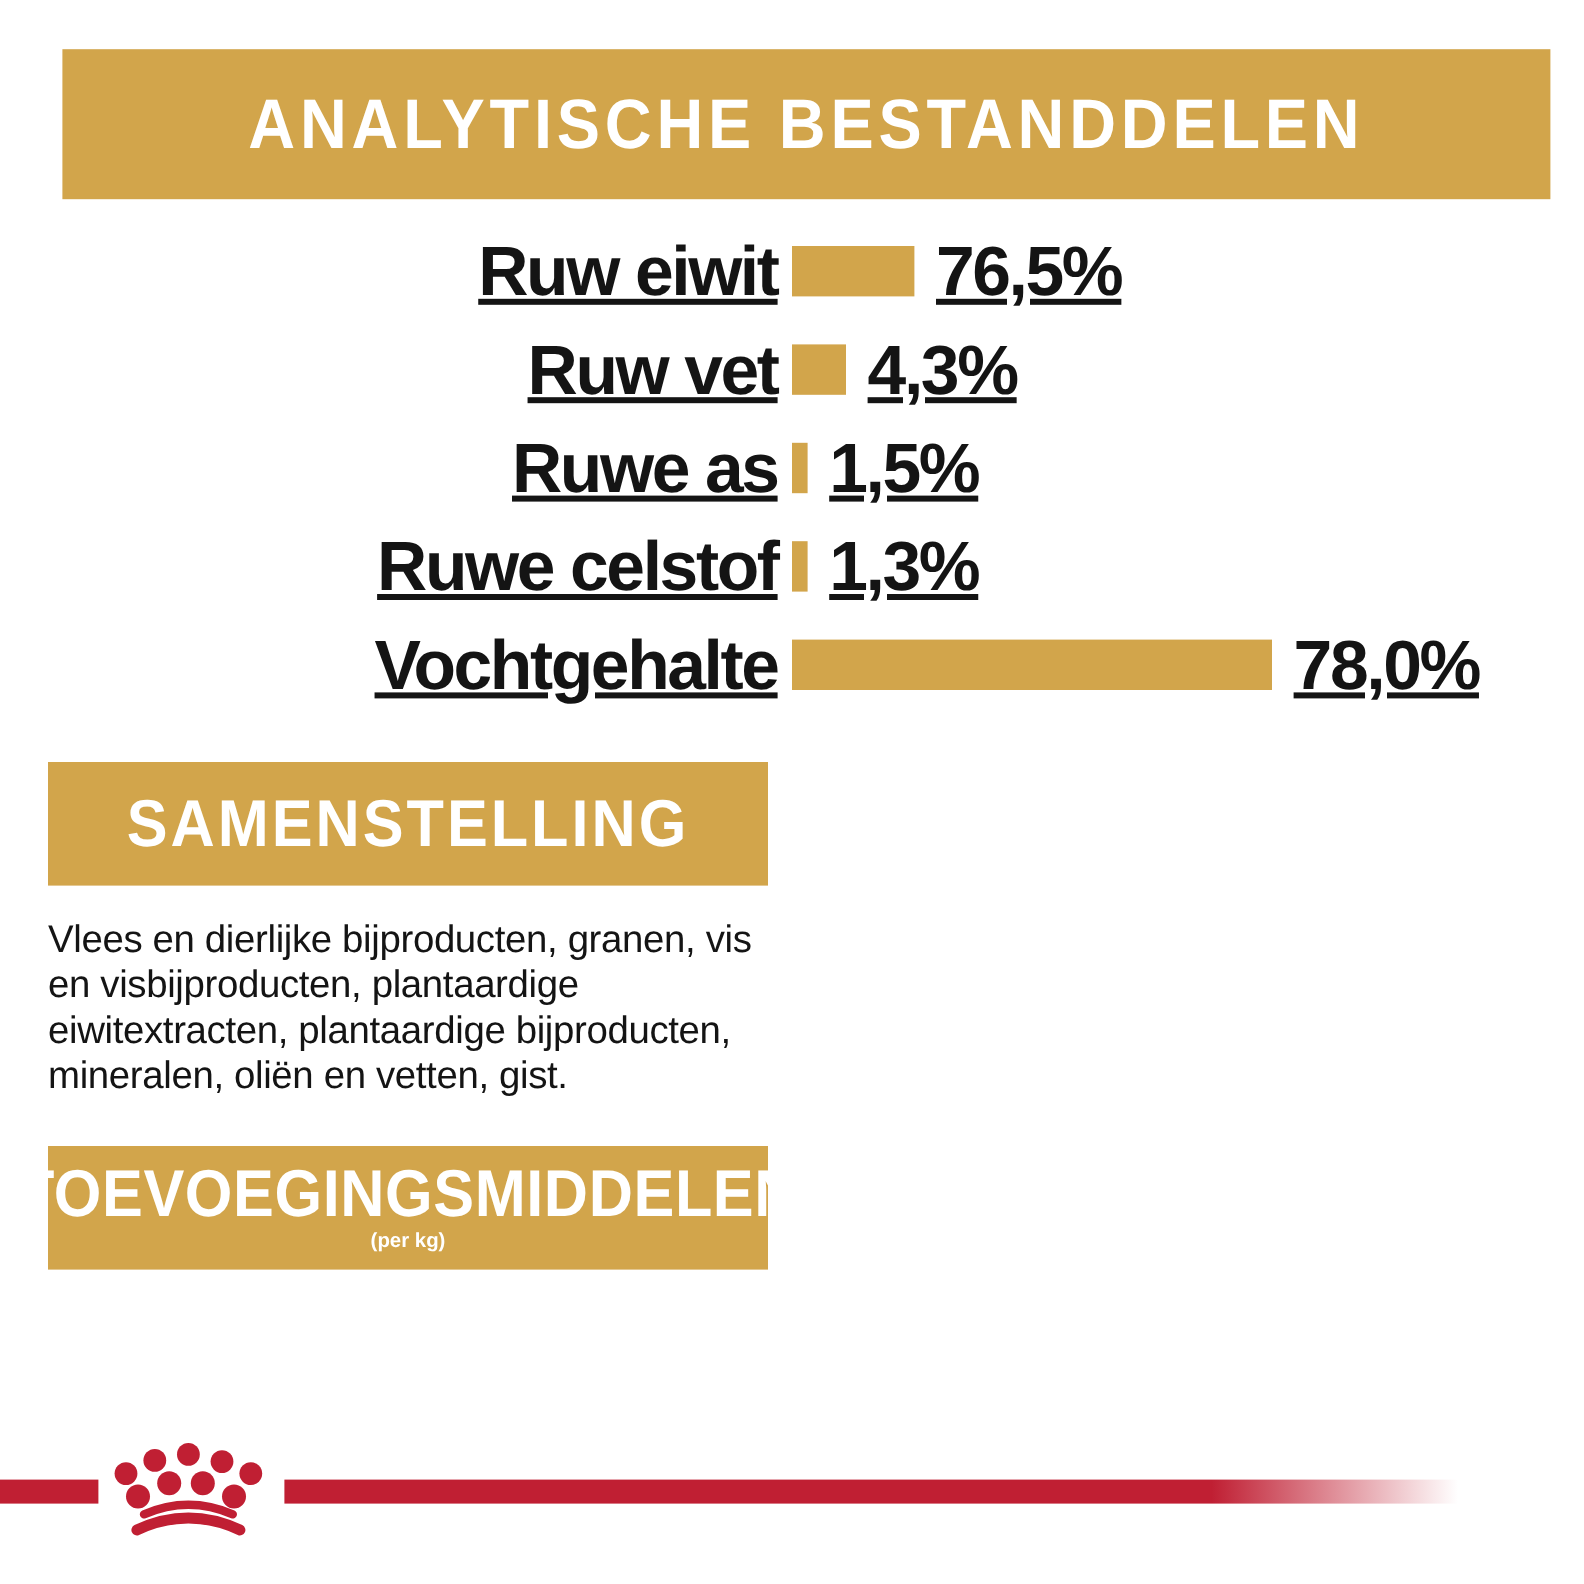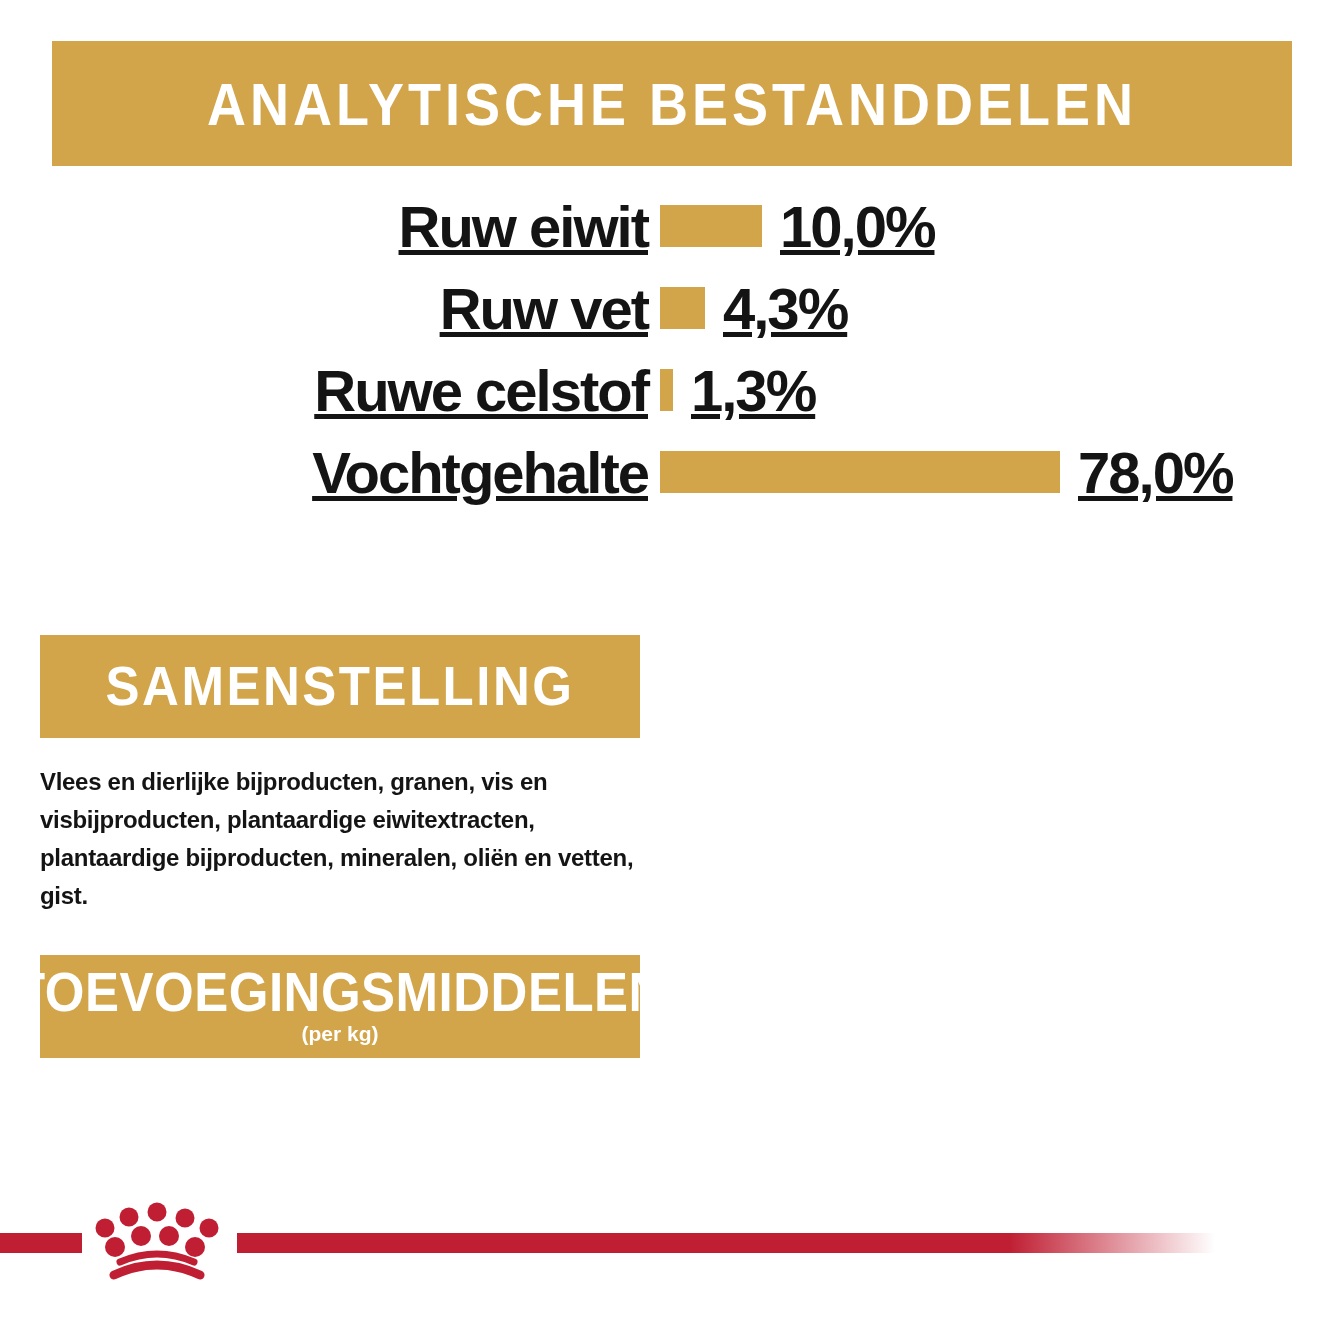--- a/index.html
+++ b/index.html
@@ -92,31 +92,30 @@
   .section-banner .title-big {
     font-size: 51px;
     font-weight: bold;
     letter-spacing: 2.5px;
     line-height: 1.0;
     transform: scaleY(1.08);
     white-space: nowrap;
   }
   .col-right .section-banner .title-big { letter-spacing: 0.5px; }
   .section-banner .title-sub {
-    font-size: 21px;
+    font-size: 17px;
     font-weight: bold;
     margin-top: 4px;
   }
   .col-body {
     margin-top: 25px;
-    font-size: 24px;
+    font-size: 32px;
     line-height: 38px;
     letter-spacing: -0.3px;
     color: var(--ink);
-    font-weight: bold;
   }
 
   
   .stripe-left {
     position: absolute;
     left: 0; top: 1233px;
     width: 82px; height: 20px;
     background: var(--red);
   }
   .stripe-right {
@@ -137,26 +136,31 @@
 <div class="page">
 
   <div class="main-banner">
     <span>ANALYTISCHE BESTANDDELEN</span>
   </div>
 
   <div class="chart">
       <div class="chart-row">
         <span class="row-label">Ruw eiwit</span>
         <span class="row-bar" style="width: 102px; background: rgb(210, 165, 75);"></span>
-        <span class="row-value">10,0%</span>
+        <span class="row-value">76,5%</span>
       </div>
       <div class="chart-row">
         <span class="row-label">Ruw vet</span>
         <span class="row-bar" style="width: 45px; background: rgb(210, 165, 75);"></span>
         <span class="row-value">4,3%</span>
+      </div>
+      <div class="chart-row">
+        <span class="row-label">Ruwe as</span>
+        <span class="row-bar" style="width: 13px; background: rgb(210, 165, 75);"></span>
+        <span class="row-value">1,5%</span>
       </div>
       <div class="chart-row">
         <span class="row-label">Ruwe celstof</span>
         <span class="row-bar" style="width: 13px; background: rgb(210, 165, 75);"></span>
         <span class="row-value">1,3%</span>
       </div>
       <div class="chart-row">
         <span class="row-label">Vochtgehalte</span>
         <span class="row-bar" style="width: 400px; background: rgb(210, 165, 75);"></span>
         <span class="row-value">78,0%</span>

